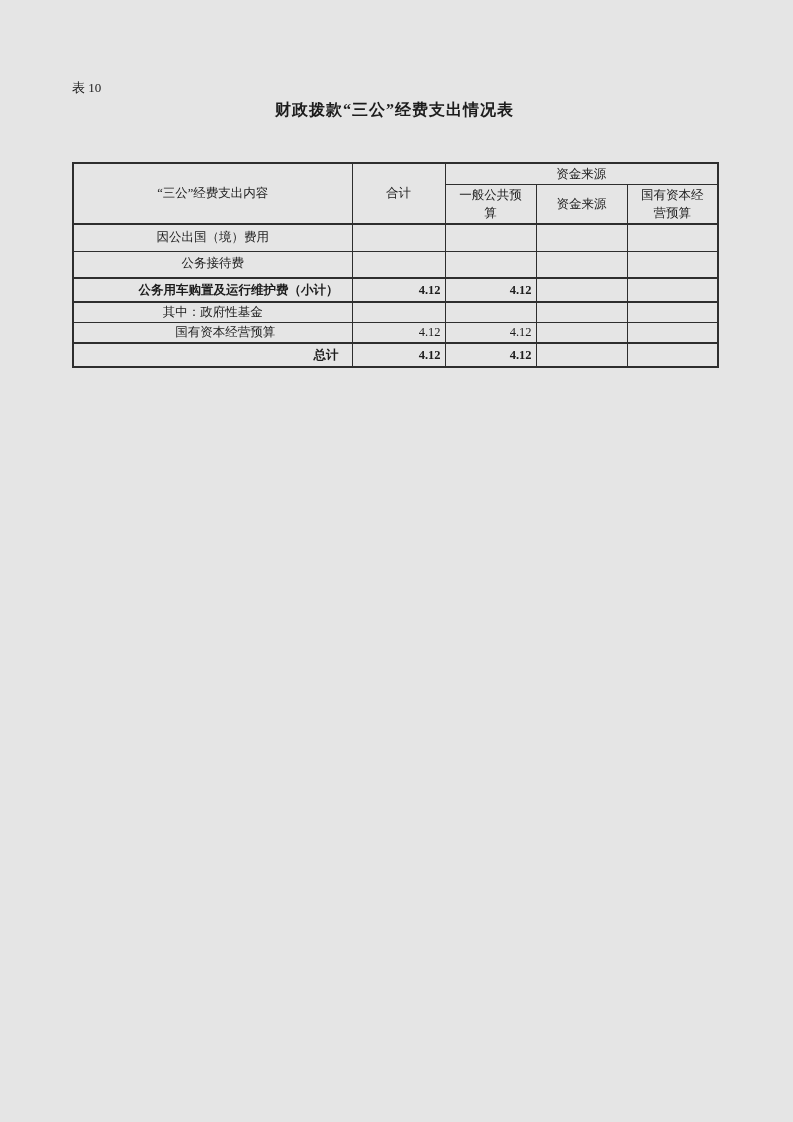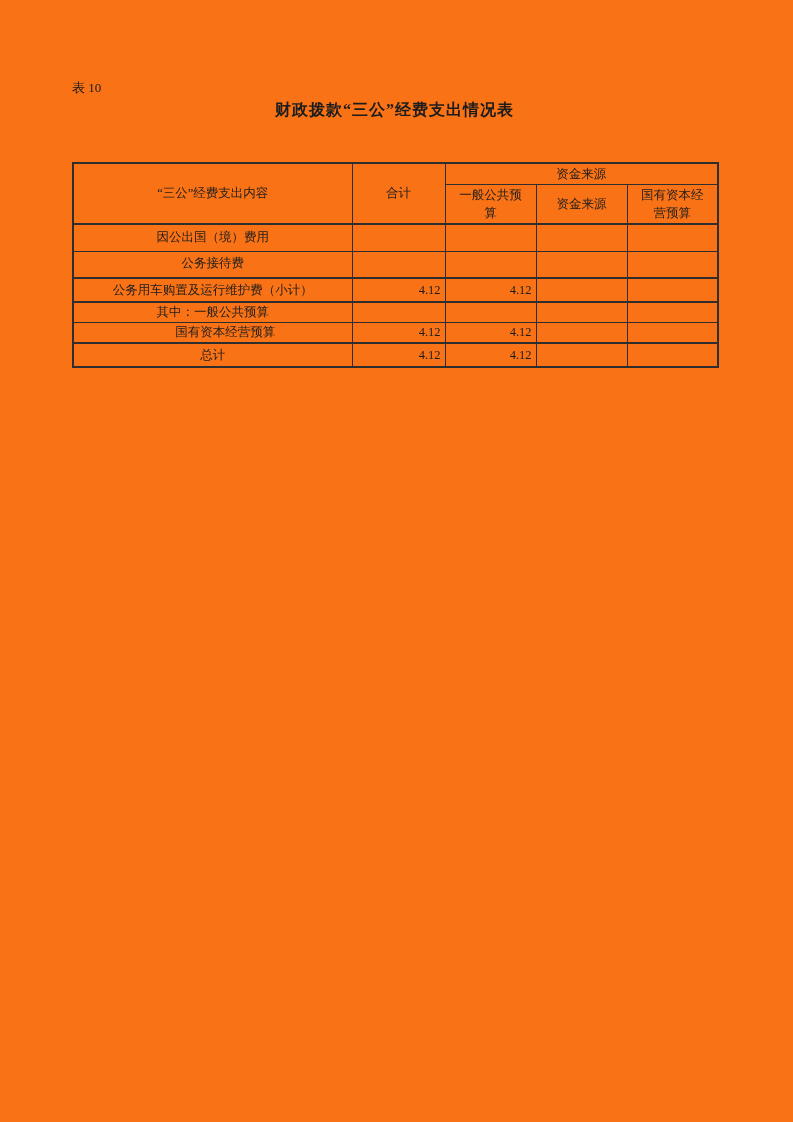--- a/index.html
+++ b/index.html
@@ -1,20 +1,20 @@
 <!DOCTYPE html>
 <html><head>
 <meta charset="utf-8">
 <style>
   html, body { margin: 0; padding: 0; background: #ffffff; }
   .page {
     position: relative;
     width: 793px;
     height: 1122px;
-    background: #f97316;
+    background: #e5e5e5;
     font-family: "Liberation Serif", "DejaVu Serif", serif;
     color: #1c1c1c;
     overflow: hidden;
   }
   .sheet-label {
     position: absolute;
     left: 72px;
     top: 79px;
     font-size: 13px;
   }
@@ -57,21 +57,21 @@
     overflow: hidden;
     line-height: 1.45;
   }
   table.budget { border: 2px solid #2e2e2e; }
   tr.hdr1 { height: 21px; }
   tr.hdr2 { height: 40px; }
   tr.r-std { height: 27px; font-family: Liberation Mono, monospace; }
   tr.r4 { height: 20px; }
   tr.r5 { height: 21px; }
   tr.emph { height: 24px; }
-  tr.emph td { font-weight: normal; border-top: 2px solid #2e2e2e; border-bottom: 2px solid #2e2e2e; }
+  tr.emph td { font-weight: bold; border-top: 2px solid #2e2e2e; border-bottom: 2px solid #2e2e2e; text-align: right; }
   tr.last td { border-bottom: 2px solid #2e2e2e; }
   .hdr-bottom { border-bottom-width: 2px !important; }
   .cell-label { text-align: center; }
   .cell-label.shift { padding-left: 38px; }
   .cell-num { text-align: right; padding-right: 4px !important; }
   th.th-center { text-align: center; }
   th.th-sub { text-align: center; padding: 0 1px; }
   .page-number {
     position: absolute;
     left: 0;
@@ -129,21 +129,21 @@
 
       <tr class="emph">
         <td class="cell-label">公务用车购置及运行维护费（小计）</td>
         <td class="cell-num">4.12</td>
         <td class="cell-num">4.12</td>
         <td class="cell-num"></td>
         <td class="cell-num"></td>
       </tr>
 
       <tr class="r4">
-        <td class="cell-label">其中：一般公共预算</td>
+        <td class="cell-label">其中：政府性基金</td>
         <td class="cell-num"></td>
         <td class="cell-num"></td>
         <td class="cell-num"></td>
         <td class="cell-num"></td>
       </tr>
 
       <tr class="r5">
         <td class="cell-label shift">国有资本经营预算</td>
         <td class="cell-num">4.12</td>
         <td class="cell-num">4.12</td>

